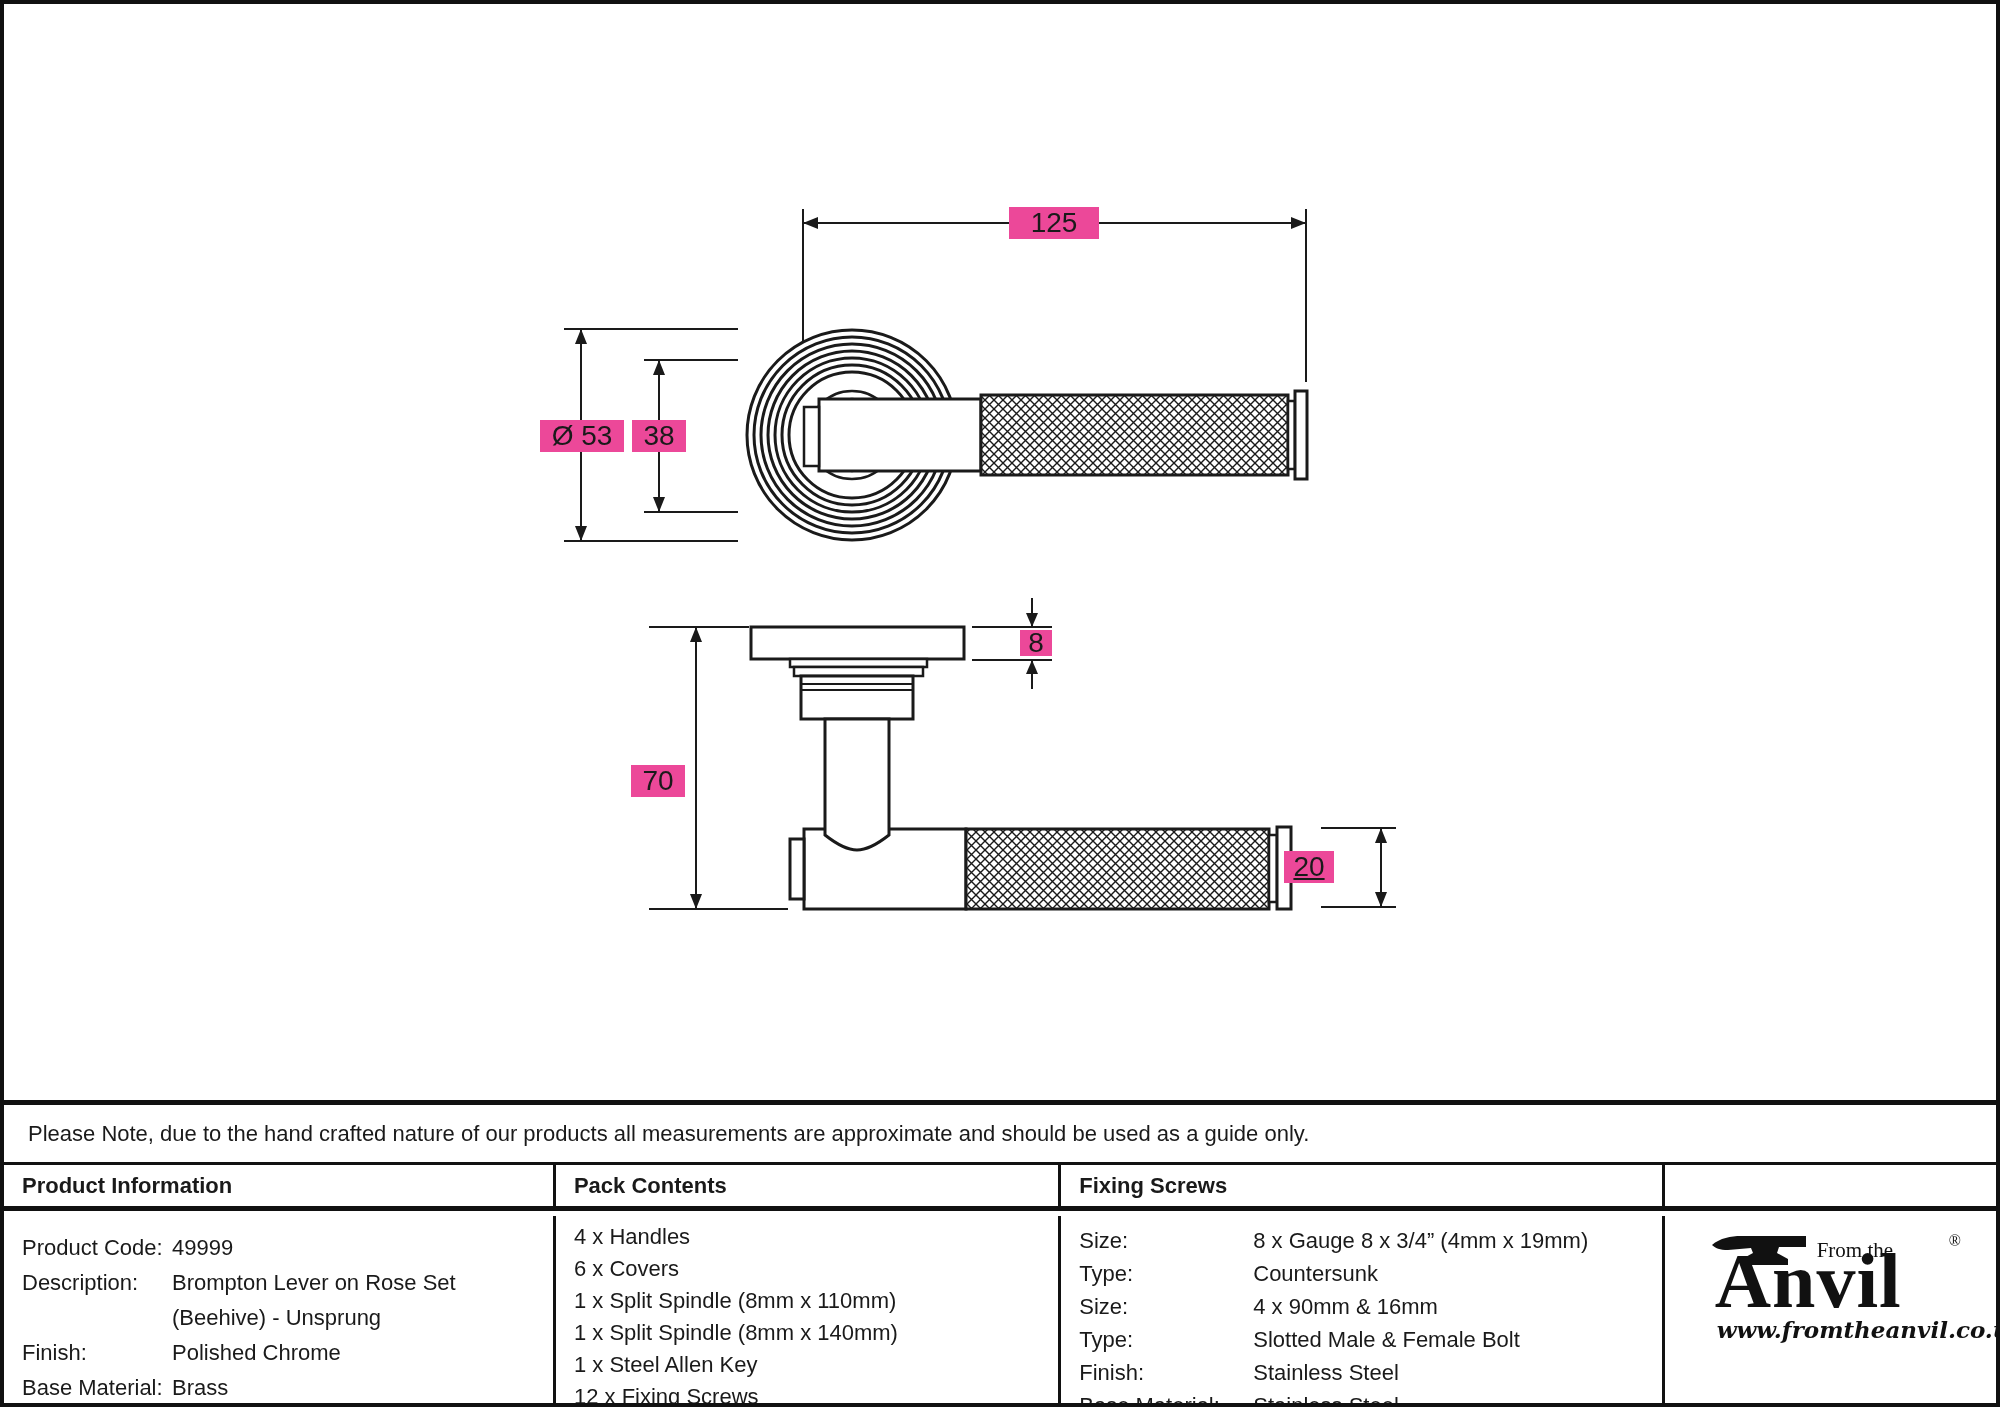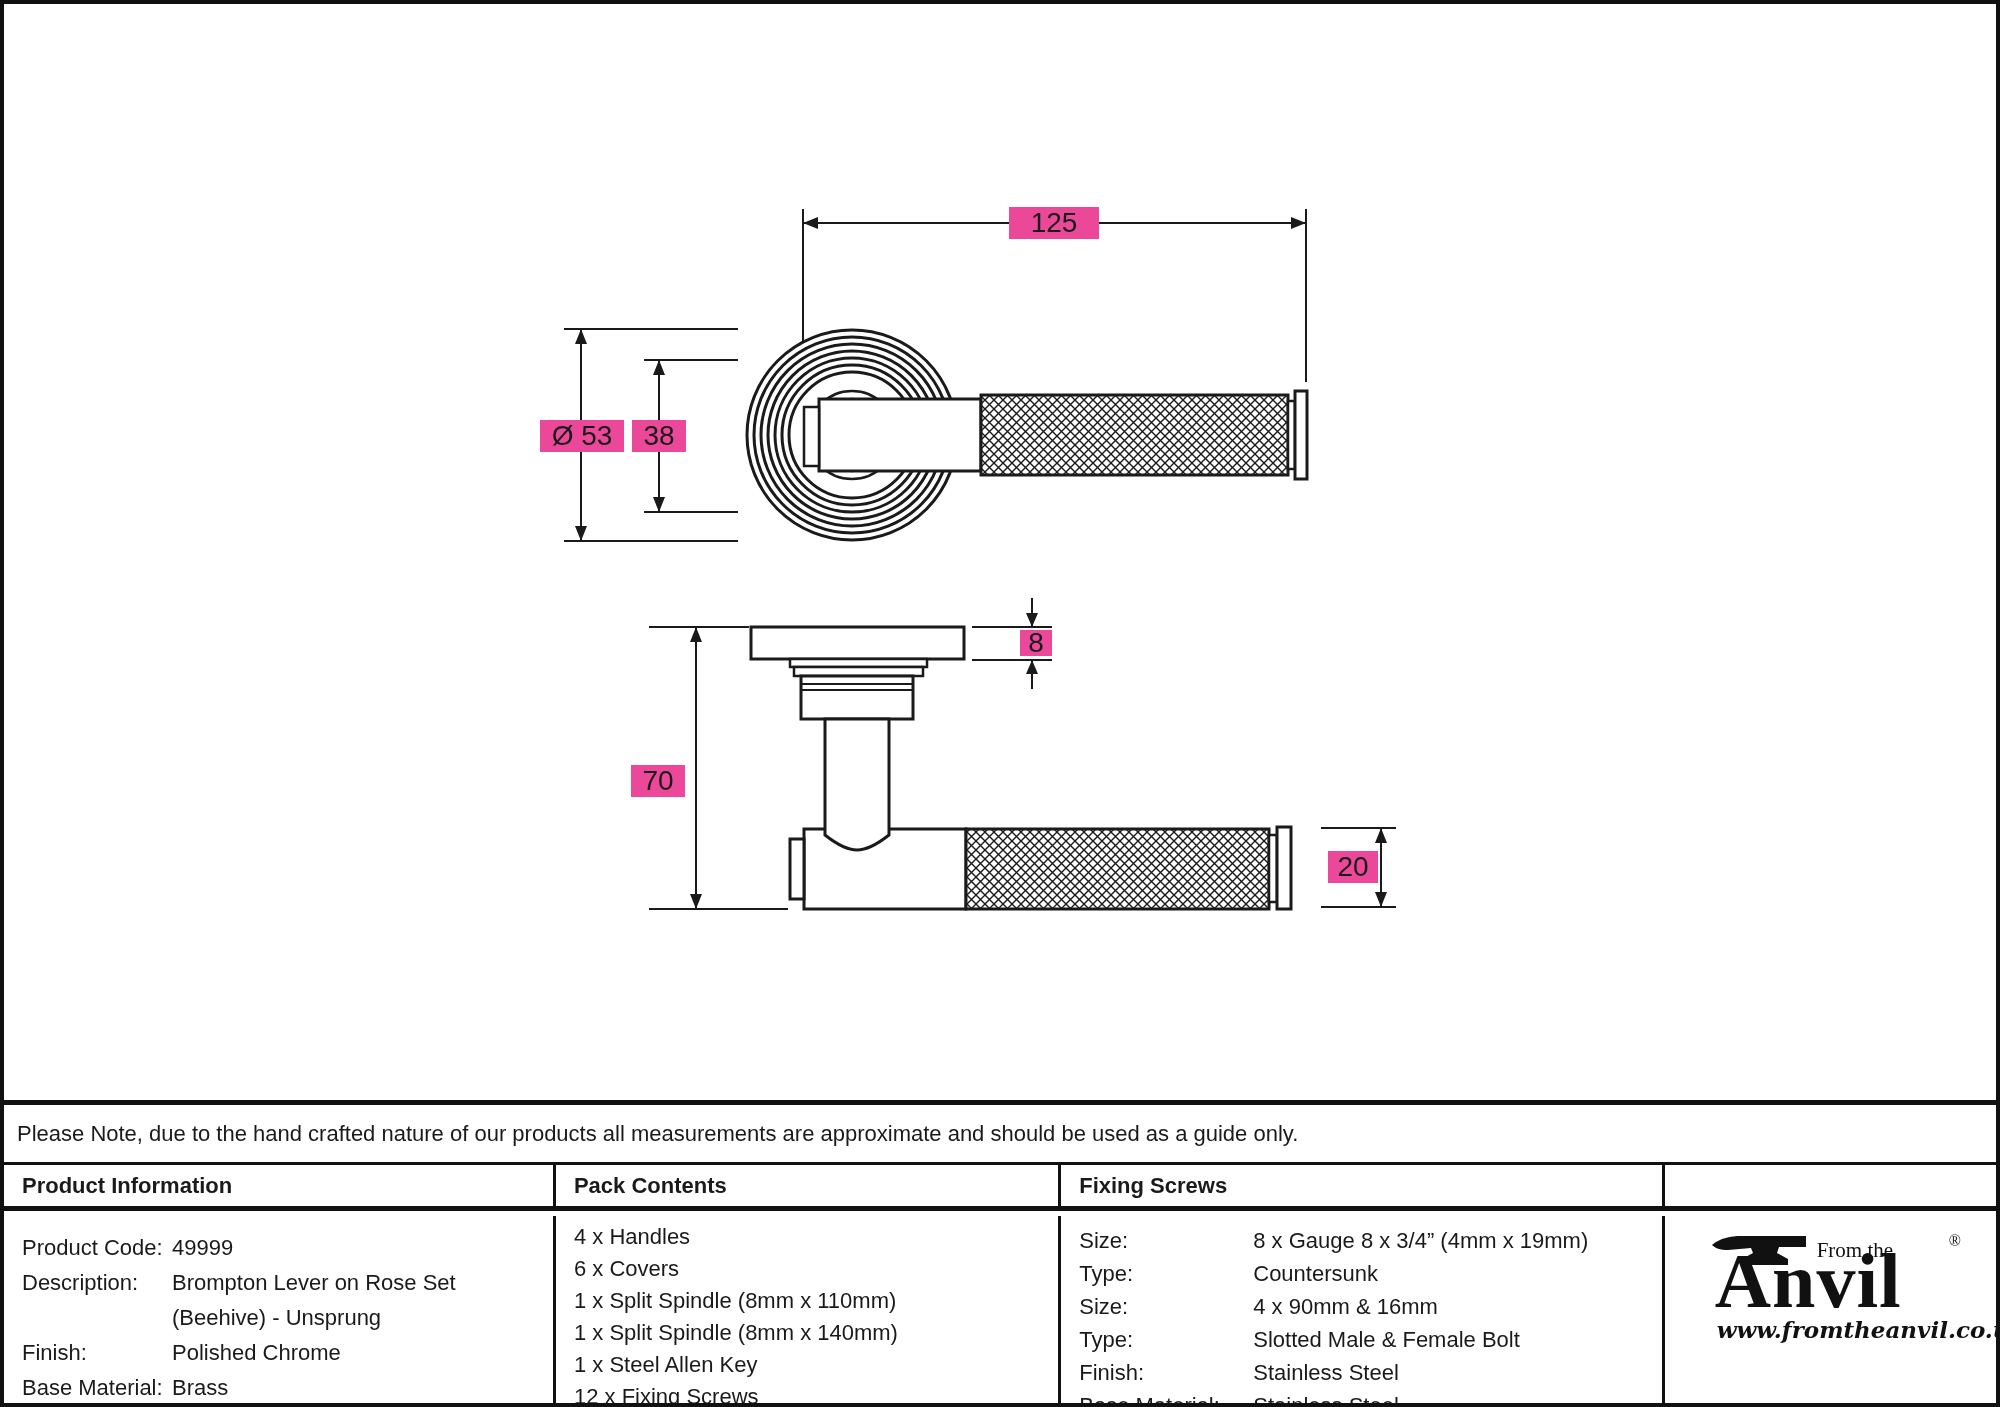--- a/index.html
+++ b/index.html
@@ -10,21 +10,21 @@
   }
   svg{display:block;}
   .dim-label{
     position:absolute;background:#ec4899;text-align:center;
     font-size:28px;color:#1a1a1a;font-family:"Liberation Sans",sans-serif;
   }
   
   .note-row{
     position:absolute;left:0;top:1096px;width:1992px;height:65px;
     border-top:5px solid #111;border-bottom:3px solid #111;box-sizing:border-box;
-    display:flex;align-items:center;padding-left:13px;font-size:22px;
+    display:flex;align-items:center;padding-left:24px;font-size:22px;
   }
   
   .header-row,.body-row{position:absolute;left:0;width:1992px;display:flex;box-sizing:border-box;}
   .header-row{top:1161px;height:46px;border-bottom:5px solid #111;font-weight:bold;}
   .body-row{top:1212px;height:191px;}
   .cell{box-sizing:border-box;border-right:3px solid #111;position:relative;}
   .cell.c1{width:568px;}
   .cell.c2{width:520px;}
   .cell.c3{width:621px;}
   .cell.c4{width:341px;border-right:none;}
@@ -158,21 +158,21 @@
         <polygon points="1377,903 1371,888 1383,888" fill="#1a1a1a" stroke="none"></polygon>
       </g>
     </g>
   </svg>
 
   <div class="dim-label" style="left:1005px;top:203px;width:90px;line-height:32px;">125</div>
   <div class="dim-label" style="left:536px;top:416px;width:84px;line-height:32px;">Ø 53</div>
   <div class="dim-label" style="left:628px;top:416px;width:54px;line-height:32px;">38</div>
   <div class="dim-label" style="left:1016px;top:626px;width:32px;line-height:26px;">8</div>
   <div class="dim-label" style="left:627px;top:761px;width:54px;line-height:32px;">70</div>
-  <div class="dim-label" style="left:1324px;top:847px;width:50px;line-height:32px;">20</div>
+  <div class="dim-label" style="left:1280px;top:847px;width:50px;line-height:32px;text-decoration:underline;">20</div>
 
   <div class="note-row">
     <span>Please Note, due to the hand crafted nature of our products all measurements are approximate and should be used as a guide only.</span>
   </div>
 
   <div class="header-row">
     <div class="cell c1">Product Information</div>
     <div class="cell c2">Pack Contents</div>
     <div class="cell c3">Fixing Screws</div>
     <div class="cell c4"></div>

